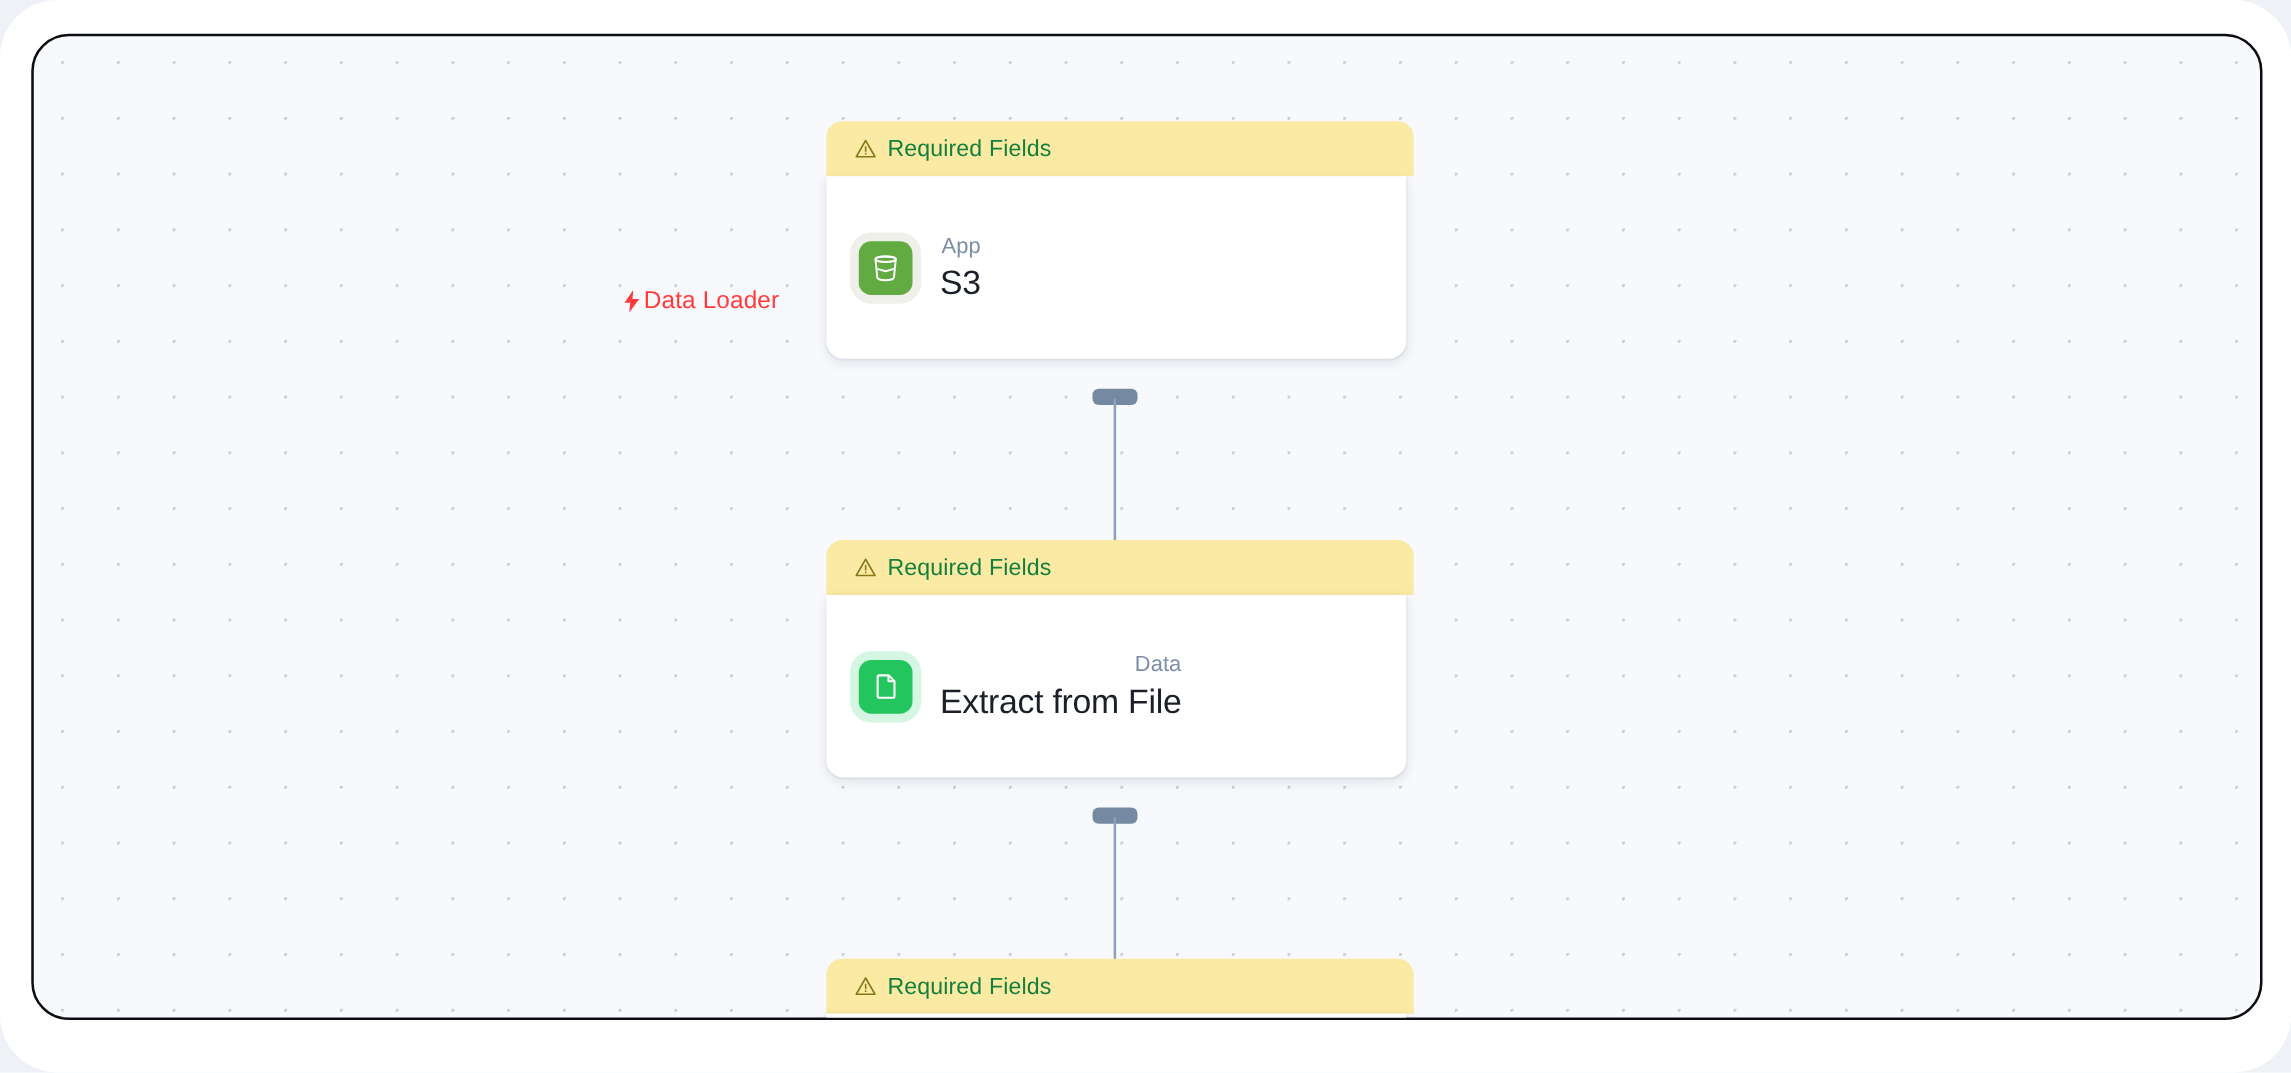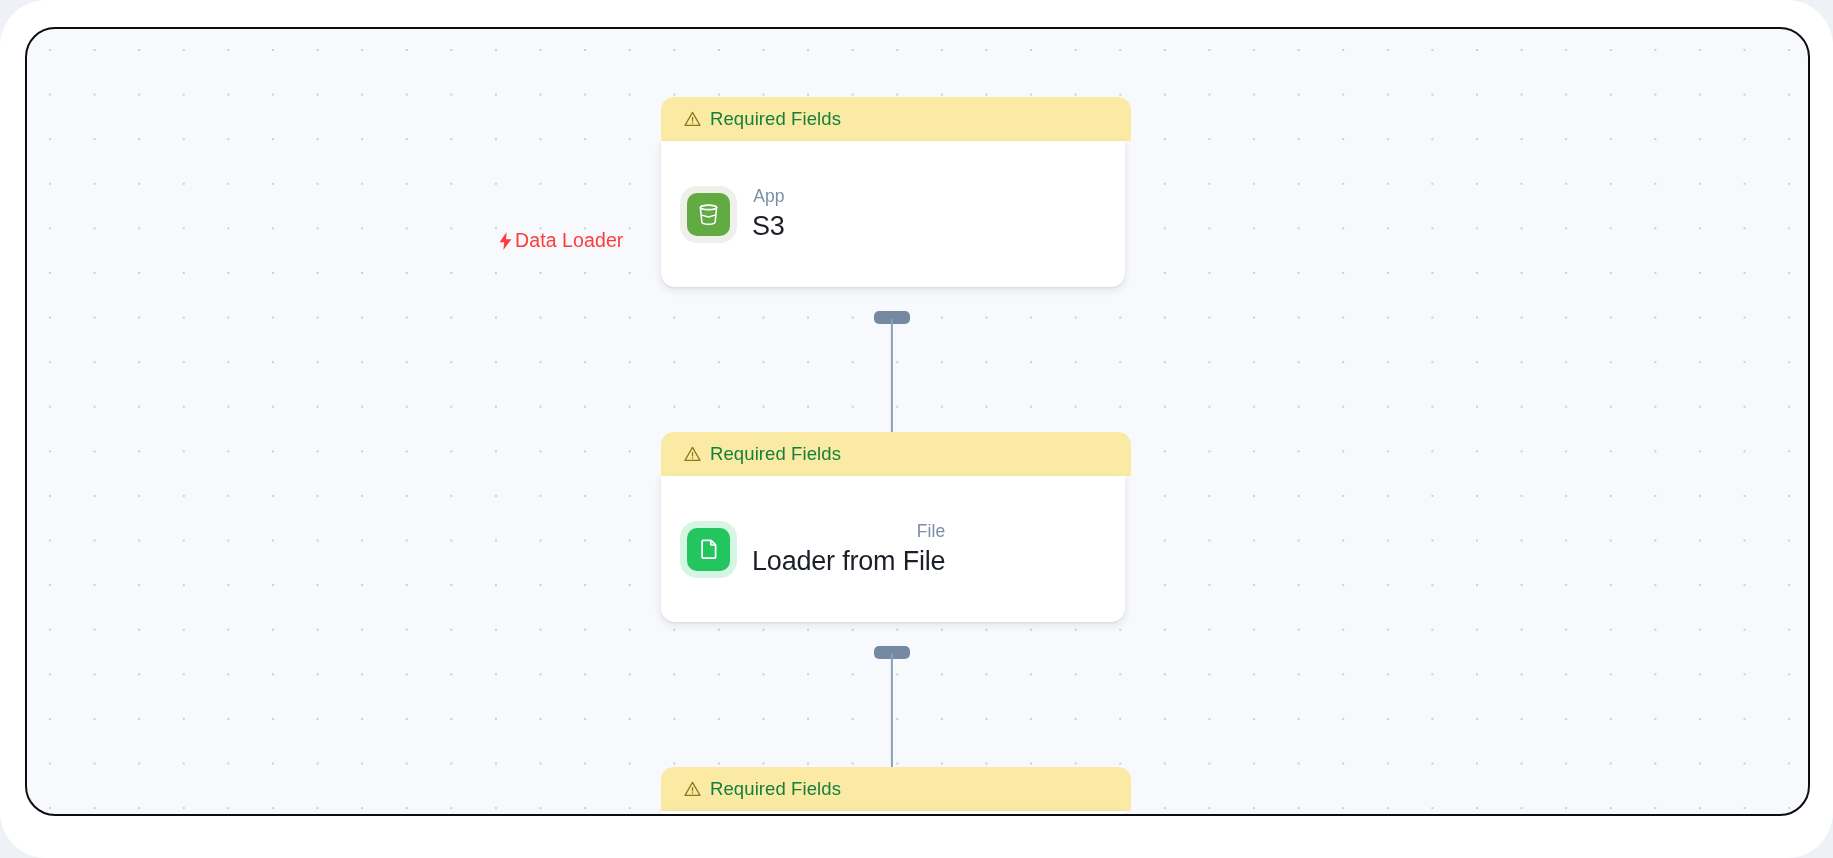--- a/index.html
+++ b/index.html
@@ -219,22 +219,22 @@
           <span>Required Fields</span>
         </div>
         <div class="node-body" style="width:464px;">
           <span class="node-icon file-style">
             <svg width="24" height="24" viewBox="0 0 24 24" fill="none">
               <path d="M6.2 3.3 H14.1 L18.6 7.9 V20.1 C18.6 20.7 18.1 21.2 17.5 21.2 H6.2 C5.6 21.2 5.1 20.7 5.1 20.1 V4.4 C5.1 3.8 5.6 3.3 6.2 3.3 Z" stroke="#ffffff" stroke-width="1.7" stroke-linejoin="round" fill="none"></path>
               <path d="M13.8 3.5 V8.0 H18.4" stroke="#ffffff" stroke-width="1.7" stroke-linejoin="round" fill="none"></path>
             </svg>
           </span>
           <span class="node-text">
-            <span class="node-kind">File</span>
-            <span class="node-title">Loader from File</span>
+            <span class="node-kind">Data</span>
+            <span class="node-title">Extract from File</span>
           </span>
         </div>
       </div>
 
       <div class="connector" style="left:845px; top:617px; width:40px; height:142px;">
         <span class="handle" style="top:0;"></span>
         <span class="wire" style="top:8px; height:128px;"></span>
         <span class="handle" style="top:129px;"></span>
       </div>
 

